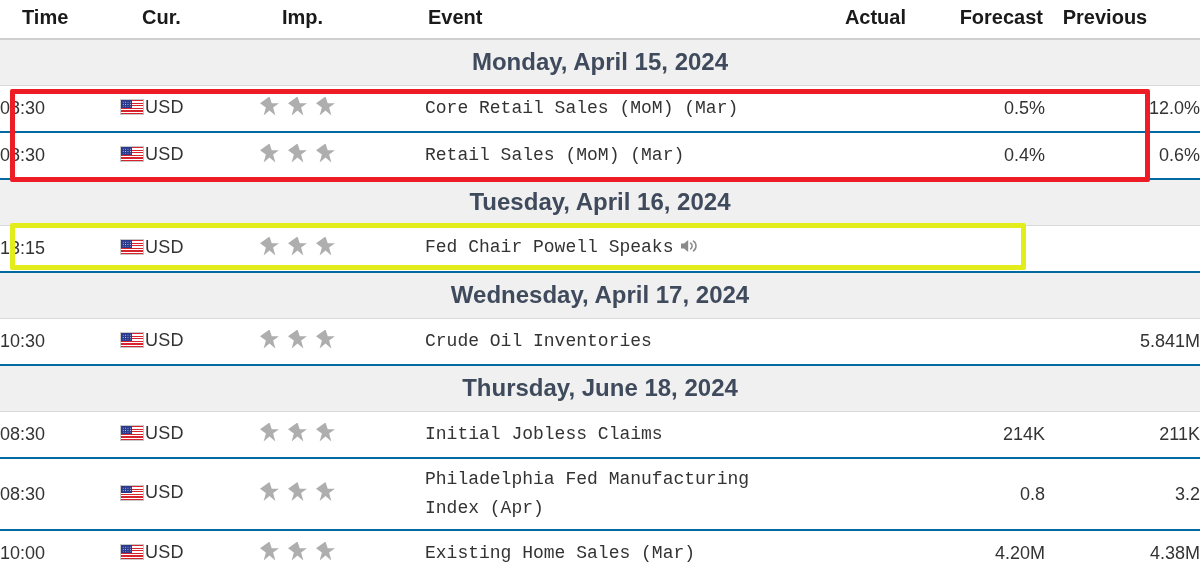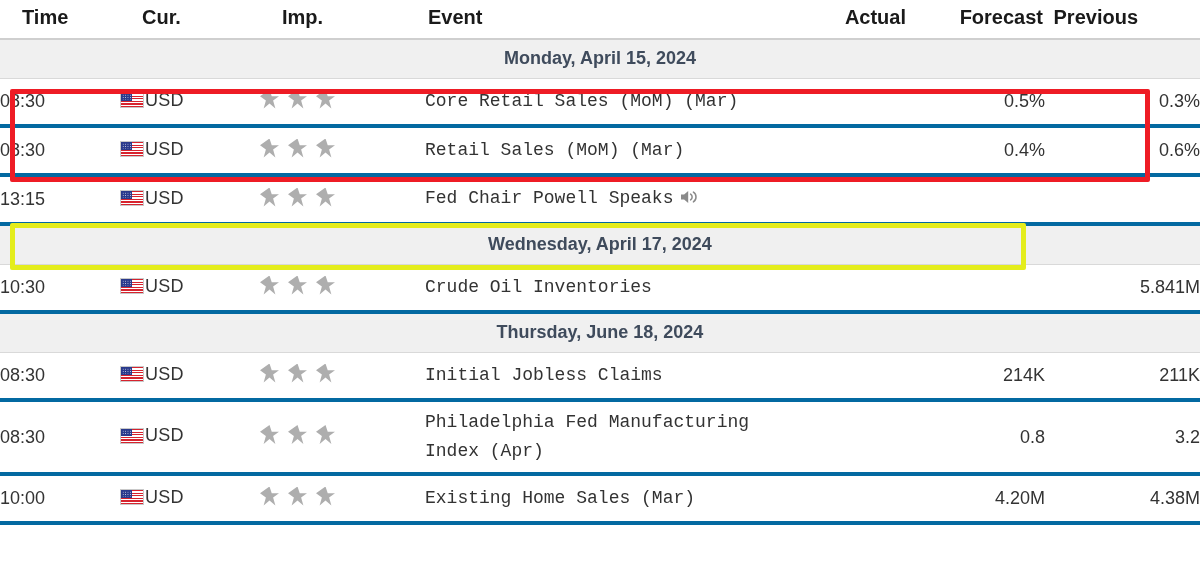--- a/index.html
+++ b/index.html
@@ -45,37 +45,37 @@
     border-bottom: 2px solid #cfcfcf;
     vertical-align: bottom;
     background: #ffffff;
     margin-left: 44px;
   }
   th.th-left  { text-align: left; padding-left: 22px; }
   th.th-event { text-align: left; padding-left: 3px; }
   th.th-right { text-align: right; }
   th.th-actual   { padding-right: 4px; }
   th.th-forecast { padding-right: 2px; }
-  th.th-previous { padding-right: 62px; }
+  th.th-previous { padding-right: 35px; text-align: center; }
 
   
   tr.day-row td {
     background: #f0f0f0;
     text-align: center;
-    font-size: 18px;
+    font-size: 24px;
     font-weight: bold;
     color: #3f4b5c;
     padding: 8px 0 9px 0;
     border-top: 1px solid #d9d9d9;
     border-bottom: 1px solid #d9d9d9;
   }
 
   
   tr.event-row td {
-    border-bottom: 4px solid #0369a1;
+    border-bottom: 2px solid #0369a1;
     font-size: 18px;
     color: #333333;
     padding: 0;
     height: 45px;
     vertical-align: middle;
     background: #ffffff;
   }
   tr.event-row.tall td { height: 70px; }
 
   td.td-time {
@@ -223,39 +223,42 @@
               <span class="cur-code">USD</span>
             </span></td>
           <td class="td-imp"><span class="stars">
               <span class="star"></span>
               <span class="star"></span>
               <span class="star"></span>
             </span></td>
           <td class="td-event"><span>Core Retail Sales (MoM) (Mar)</span></td>
           <td class="td-num td-actual"></td>
           <td class="td-num td-forecast">0.5%</td>
-          <td class="td-num td-previous">0.3%</td>
+          <td class="td-num td-previous">12.0%</td>
         </tr>
         <tr class="event-row">
           <td class="td-time">08:30</td>
           <td class="td-cur"><span class="cur-wrap">
               <span class="flag">
                 <span class="canton"></span>
               </span>
               <span class="cur-code">USD</span>
             </span></td>
           <td class="td-imp"><span class="stars">
               <span class="star"></span>
               <span class="star"></span>
               <span class="star"></span>
             </span></td>
           <td class="td-event"><span>Retail Sales (MoM) (Mar)</span></td>
           <td class="td-num td-actual"></td>
           <td class="td-num td-forecast">0.4%</td>
           <td class="td-num td-previous">0.6%</td>
+        </tr>
+        <tr class="day-row">
+          <td colspan="7">Tuesday, April 16, 2024</td>
         </tr>
         <tr class="event-row">
           <td class="td-time">13:15</td>
           <td class="td-cur"><span class="cur-wrap">
               <span class="flag">
                 <span class="canton"></span>
               </span>
               <span class="cur-code">USD</span>
             </span></td>
           <td class="td-imp"><span class="stars">

